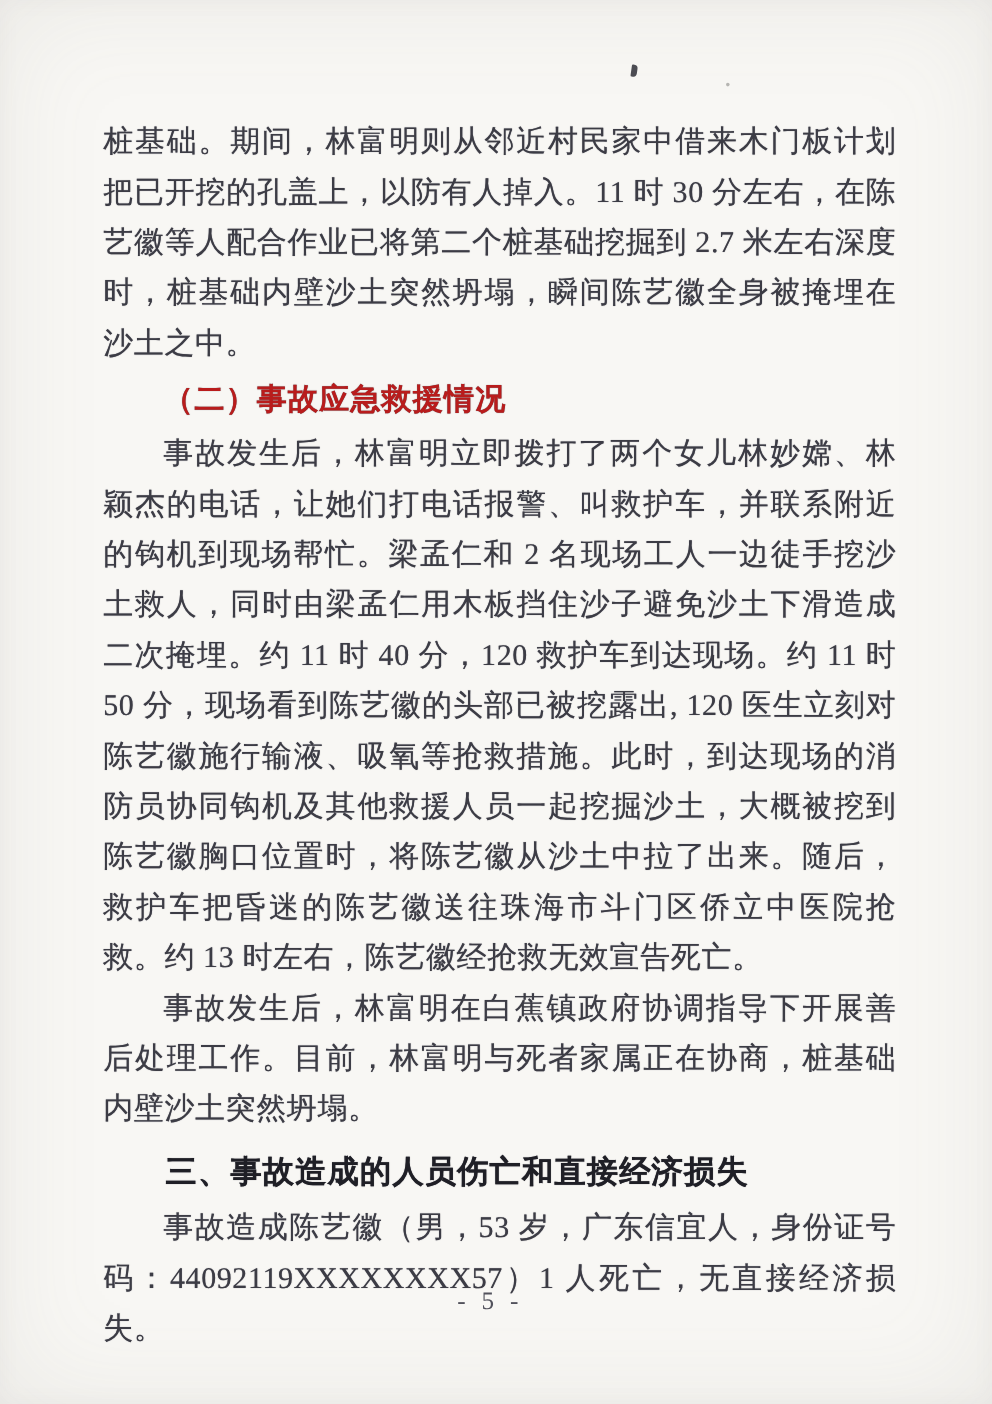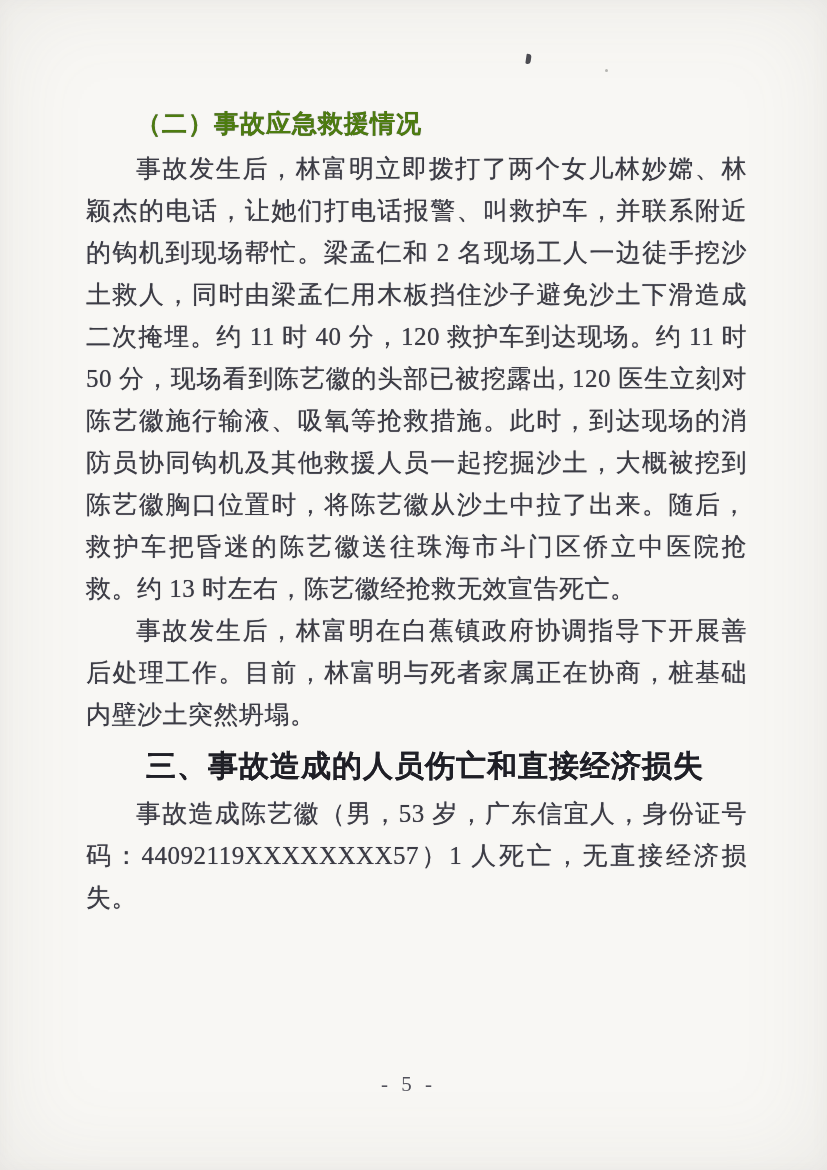--- a/index.html
+++ b/index.html
@@ -35,29 +35,29 @@
     font-family: "Liberation Serif", "DejaVu Serif", serif;
   }
   .no-indent {
     text-indent: 0;
   }
   .subheading {
     margin: 5px 0 3px 0;
     font-size: 25px;
     line-height: 42px;
     letter-spacing: 1px;
-    color: #4d7c0f;
+    color: #b91c1c;
     font-weight: bold;
     text-indent: 2em;
     text-shadow: 0 0 0.7px rgba(40,40,50,0.8);
     font-family: "Liberation Serif", "DejaVu Serif", serif;
   }
   .heading {
     margin: 9px 0 6px 0;
-    font-size: 30px;
+    font-size: 26px;
     line-height: 42px;
     letter-spacing: 1px;
     color: #1f1f26;
     font-weight: bold;
     text-indent: 2em;
     text-shadow: 0 0 0.6px rgba(25,25,35,0.9);
     font-family: "Liberation Sans", "DejaVu Sans", sans-serif;
   }
   .page-footer {
     position: absolute;
@@ -93,20 +93,21 @@
     opacity: 0.7;
   }
 </style>
 </head>
 <body>
 
 <div class="scan-artifact-comma"></div>
 <div class="scan-artifact-dot"></div>
 
 <div class="page-inner">
+  <p class="body-para no-indent">桩基础。期间，林富明则从邻近村民家中借来木门板计划把已开挖的孔盖上，以防有人掉入。11 时 30 分左右，在陈艺徽等人配合作业已将第二个桩基础挖掘到 2.7 米左右深度时，桩基础内壁沙土突然坍塌，瞬间陈艺徽全身被掩埋在沙土之中。</p>
 
   <p class="subheading">（二）事故应急救援情况</p>
 
   <p class="body-para">事故发生后，林富明立即拨打了两个女儿林妙嫦、林颖杰的电话，让她们打电话报警、叫救护车，并联系附近的钩机到现场帮忙。梁孟仁和 2 名现场工人一边徒手挖沙土救人，同时由梁孟仁用木板挡住沙子避免沙土下滑造成二次掩埋。约 11 时 40 分，120 救护车到达现场。约 11 时 50 分，现场看到陈艺徽的头部已被挖露出, 120 医生立刻对陈艺徽施行输液、吸氧等抢救措施。此时，到达现场的消防员协同钩机及其他救援人员一起挖掘沙土，大概被挖到陈艺徽胸口位置时，将陈艺徽从沙土中拉了出来。随后，救护车把昏迷的陈艺徽送往珠海市斗门区侨立中医院抢救。约 13 时左右，陈艺徽经抢救无效宣告死亡。</p>
 
 
   <p class="body-para">事故发生后，林富明在白蕉镇政府协调指导下开展善后处理工作。目前，林富明与死者家属正在协商，桩基础内壁沙土突然坍塌。</p>
 
   <p class="heading">三、事故造成的人员伤亡和直接经济损失</p>
 

